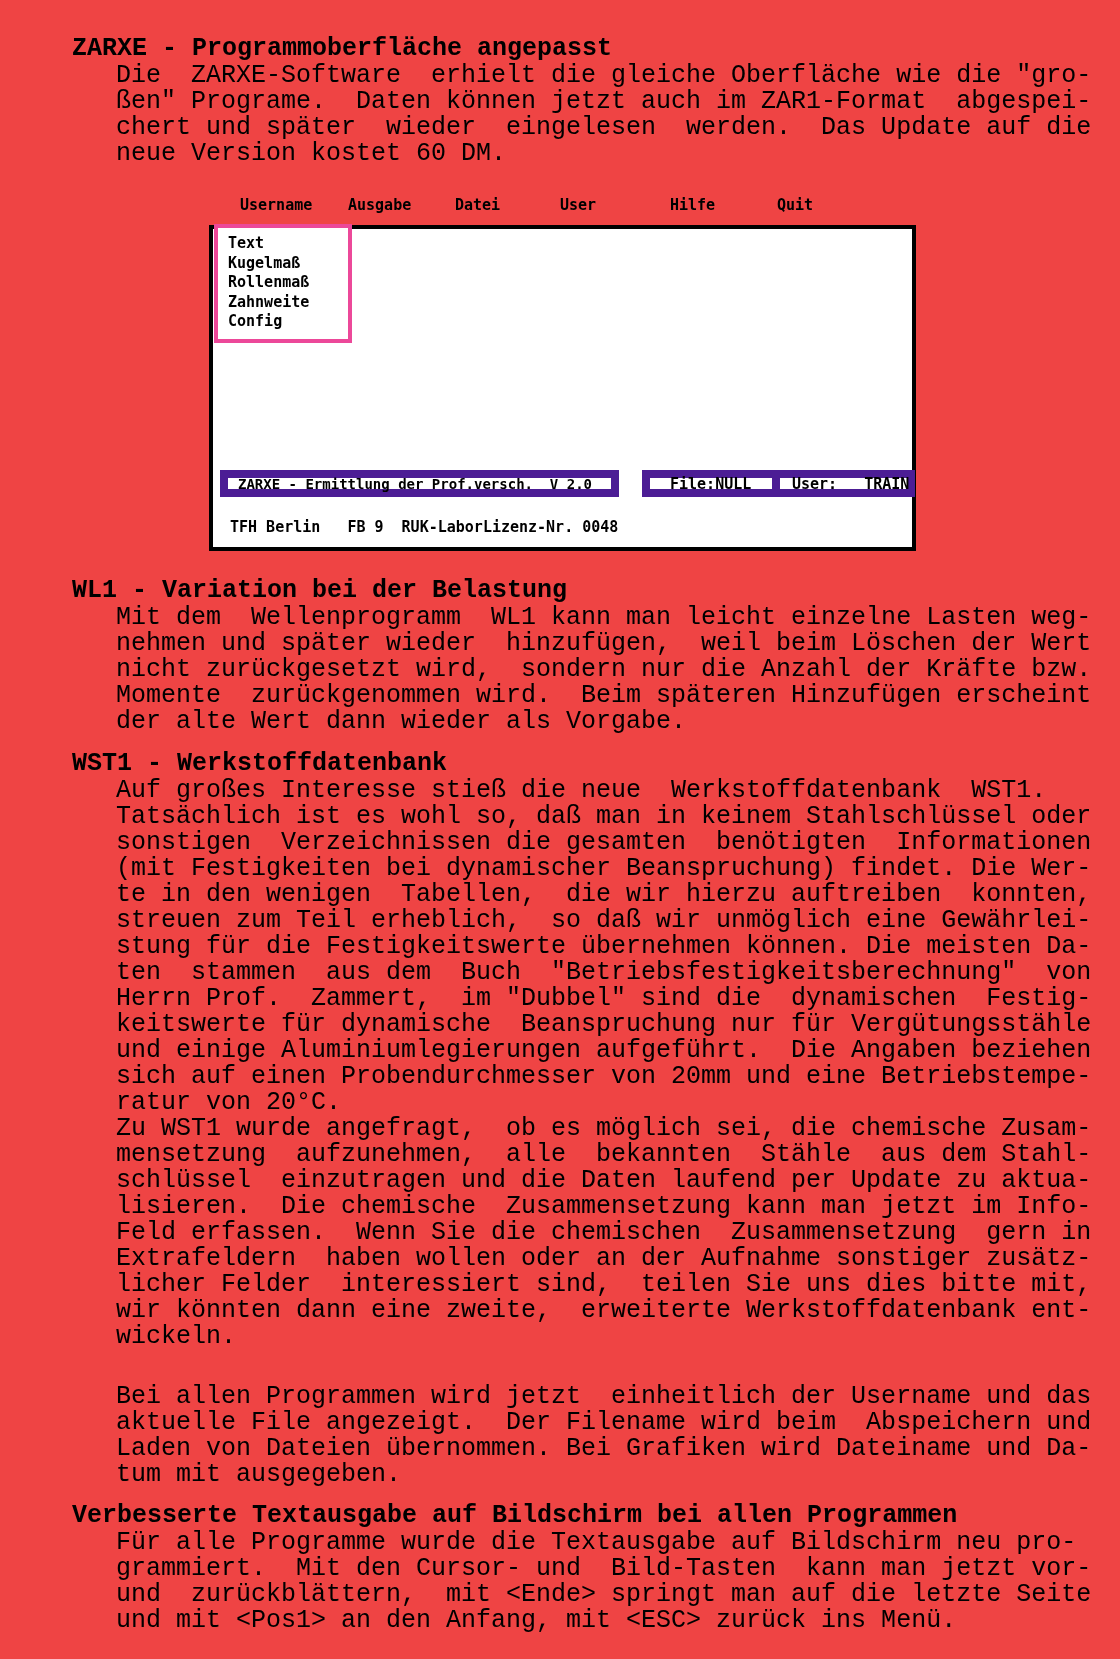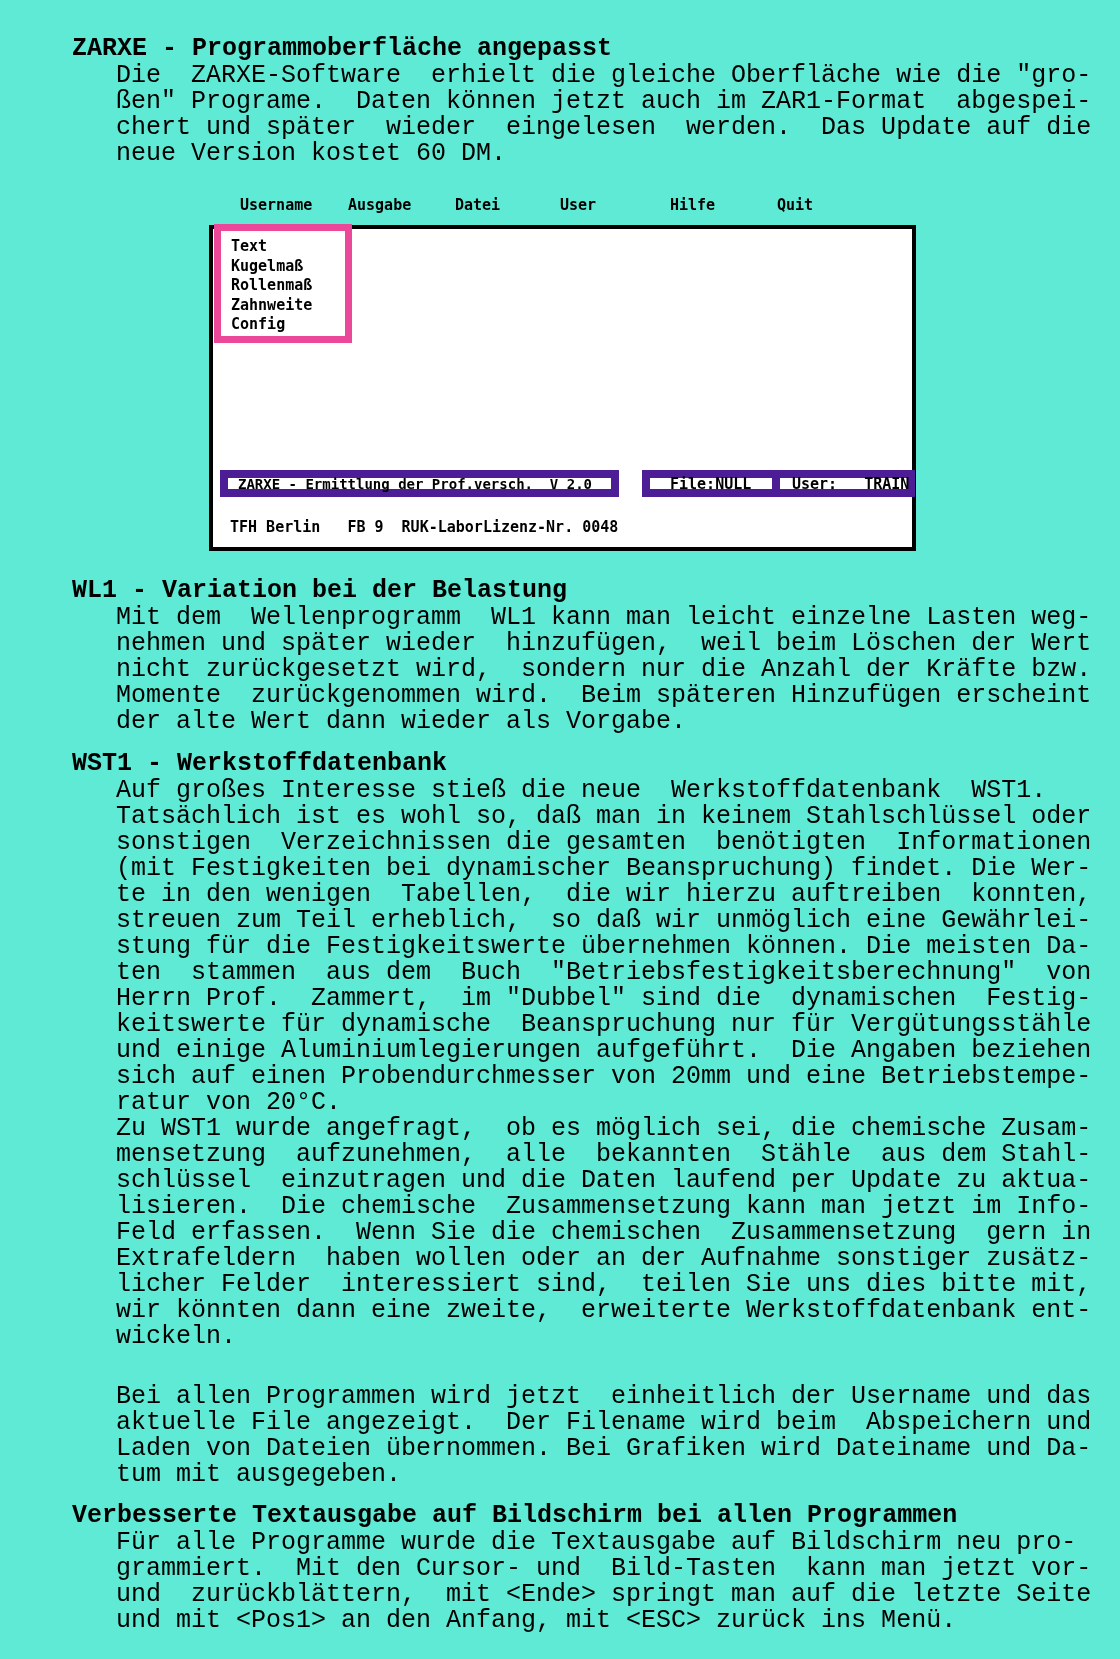--- a/index.html
+++ b/index.html
@@ -1,19 +1,19 @@
 <!DOCTYPE html>
 <html><head>
 <meta charset="utf-8">
 <style>
   html,body{margin:0;padding:0;background:#e8e8e8;}
   .page{
     position:relative;
     width:1120px;height:1659px;
-    background:#5eead4;
+    background:#ef4444;
     color:#000;
     font-family:"Liberation Mono","DejaVu Sans Mono",monospace;
     overflow:hidden;
   }
   
   .doc-head{
     position:absolute;left:72px;
     font-size:25px;line-height:26px;font-weight:bold;
     white-space:pre;letter-spacing:0;
   }
@@ -39,21 +39,21 @@
     font-size:15px;line-height:20px;white-space:pre;
   }
   .mi0{left:31px}.mi1{left:139px}.mi2{left:246px}
   .mi3{left:351px}.mi4{left:461px}.mi5{left:568px}
   .frame{
     position:absolute;left:0;top:40px;width:707px;height:326px;
     border:4px solid #000;box-sizing:border-box;background:#fff;
   }
   .dropdown{
     position:absolute;left:5px;top:39px;width:138px;height:119px;
-    border:7px solid #ec4899;box-sizing:border-box;background:#fff;
+    border:4px solid #ec4899;box-sizing:border-box;background:#fff;
     padding:6px 0 1px 10px;z-index:3;
   }
   .dropdown .di{
     font-size:15px;line-height:19.5px;white-space:pre;
   }
   .sbox{
     position:absolute;top:285px;height:27px;
     border:8px solid #4c1d95;box-sizing:border-box;background:#fff;
     display:flex;align-items:center;z-index:2;
     font-size:15px;white-space:pre;

